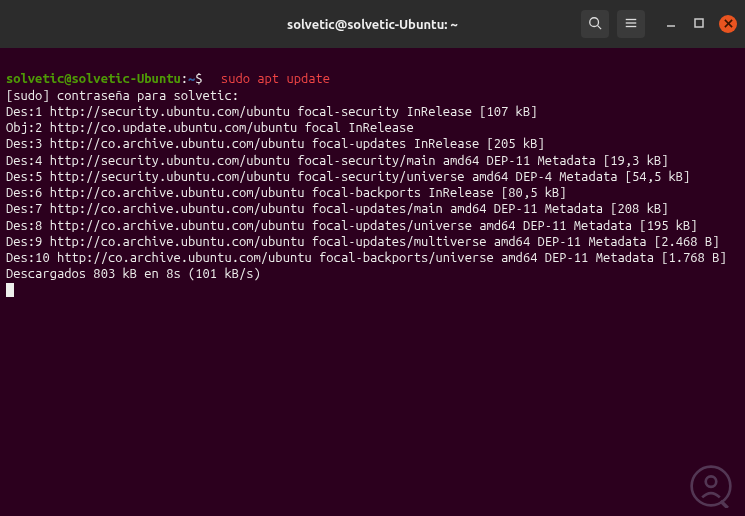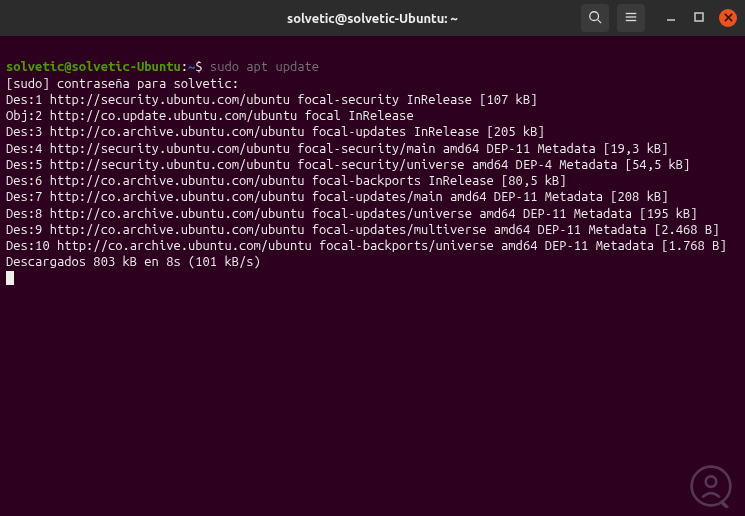--- a/index.html
+++ b/index.html
@@ -10,21 +10,21 @@
     body {
       width: 745px;
       height: 516px;
       background: #2c001e;
       font-family: 'Ubuntu Mono', 'DejaVu Sans Mono', monospace;
       font-size: 13px;
       overflow: hidden;
       position: relative;
     }
     .titlebar {
-      height: 36px;
+      height: 48px;
       background: #2c2c2c;
       display: flex;
       align-items: center;
       padding: 0 8px;
       position: relative;
     }
     .title {
       position: absolute;
       left: 50%;
       transform: translateX(-50%);
@@ -89,21 +89,22 @@
       font-weight: bold;
     }
     .prompt-path {
       color: #3465a4;
       font-weight: bold;
     }
     .prompt-sep {
       color: #eeeeec;
     }
     .cmd {
-      color: #737373;
+      color: #ef4444;
+      margin-left: 11px;
     }
     .output-line {
       color: #eeeeec;
       text-align: center;
     }
     .cursor {
       display: inline-block;
       width: 8px;
       height: 14px;
       background: #eeeeec;

